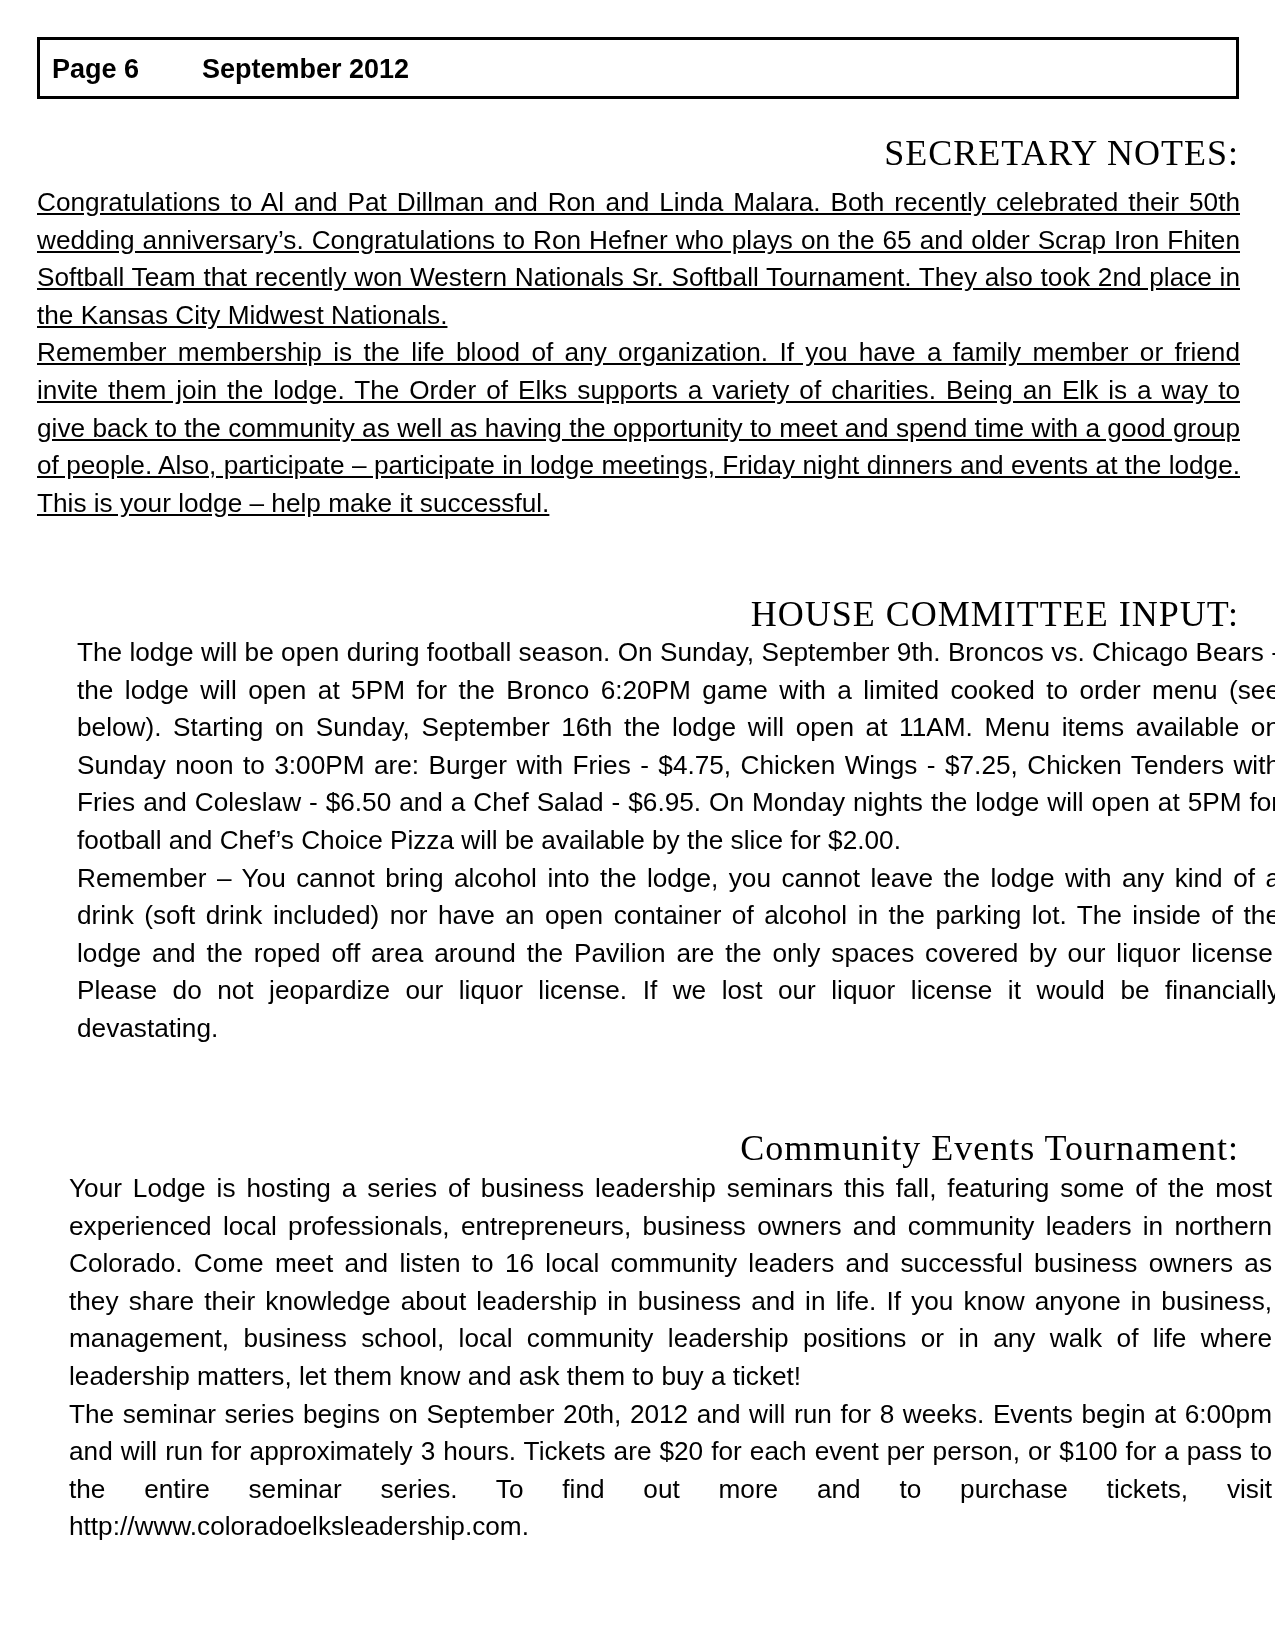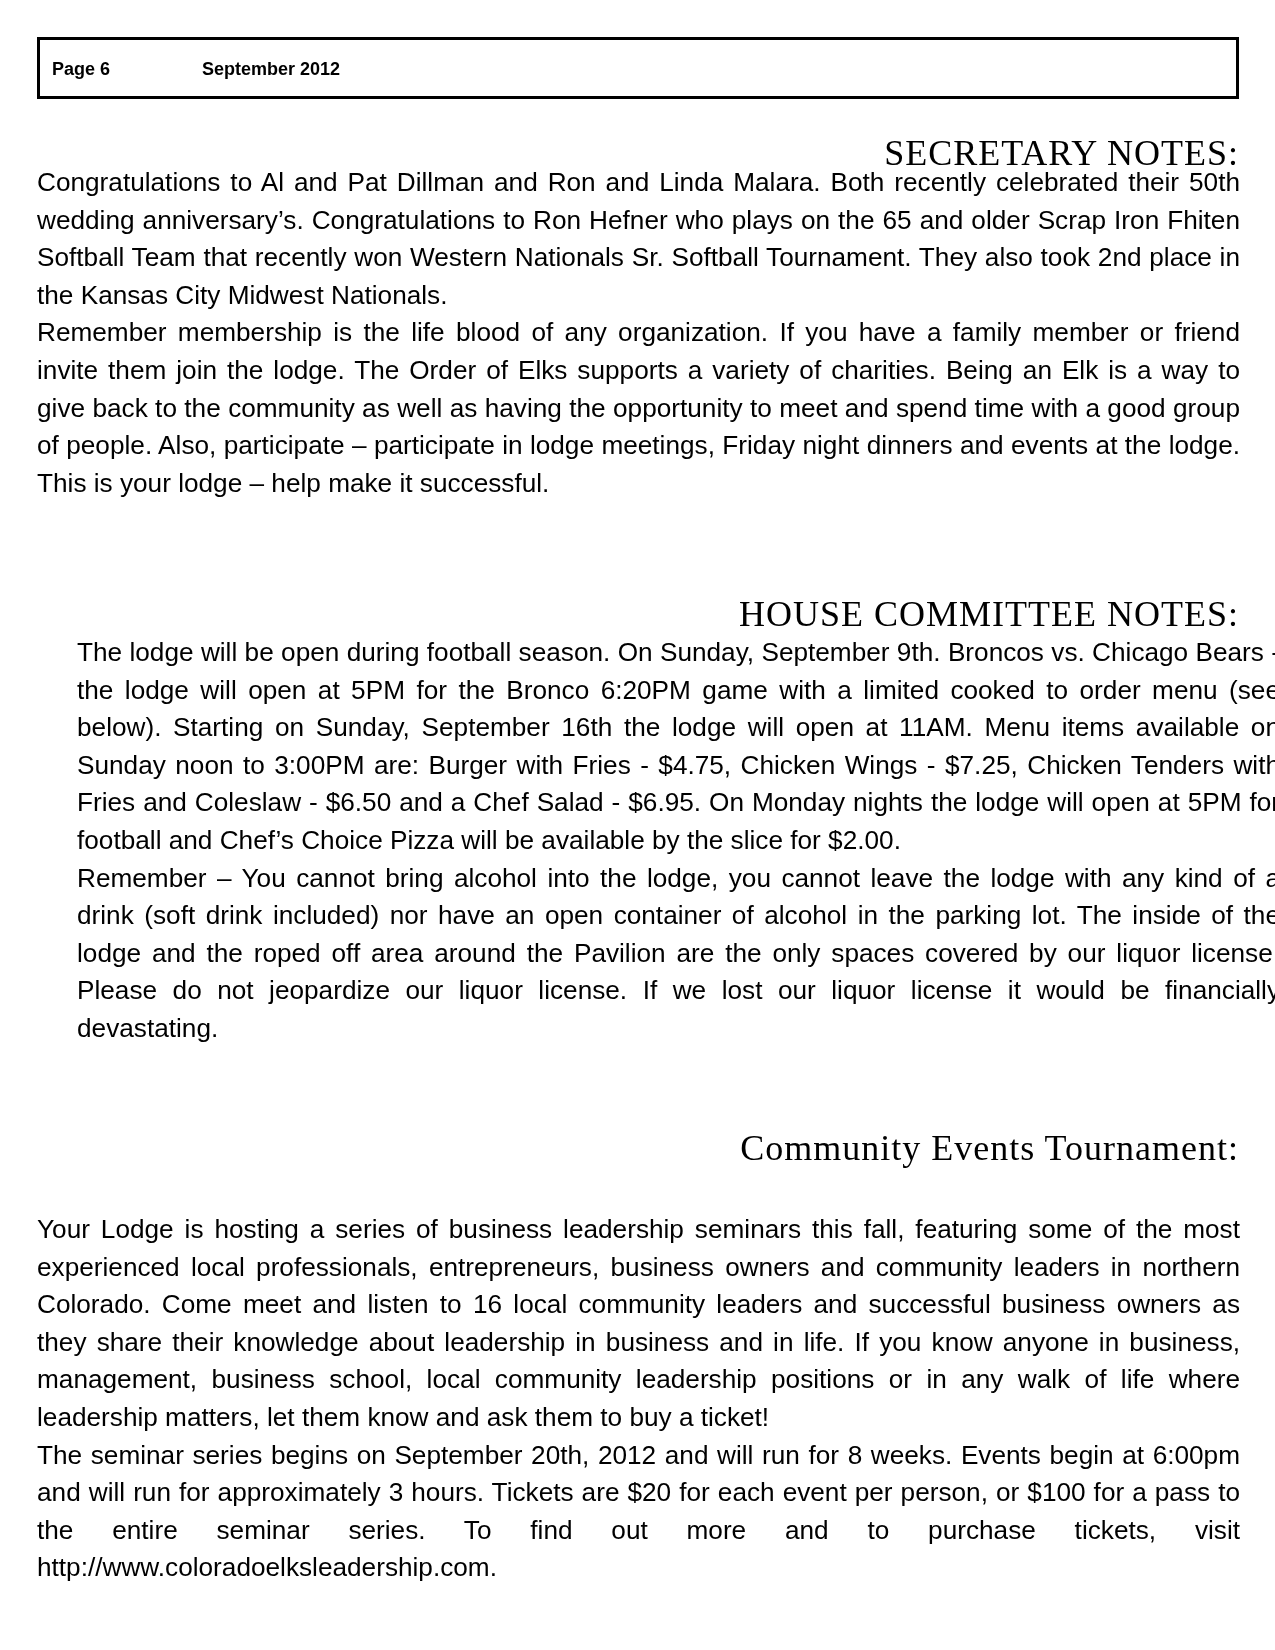--- a/index.html
+++ b/index.html
@@ -3,21 +3,21 @@
 <meta charset="utf-8">
 <style>
   html, body { margin: 0; padding: 0; background: #ffffff; }
   body { width: 1275px; height: 1650px; position: relative; overflow: hidden; color: #000; }
   .header-box {
     position: absolute; left: 37px; top: 37px; width: 1196px; height: 56px;
     border: 3px solid #000; box-sizing: content-box;
   }
   .header-text {
     position: absolute; left: 12px; top: 14px;
-    font-family: "Liberation Sans", sans-serif; font-weight: bold; font-size: 18px; line-height: 30px;
+    font-family: "Liberation Sans", sans-serif; font-weight: bold; font-size: 27px; line-height: 30px;
     white-space: pre;
   }
   .header-text .page { display: inline-block; width: 150px; }
   .section-title {
     position: absolute; left: 37px; width: 1202px; text-align: right;
     font-family: Liberation Serif, serif; font-size: 36px; line-height: 40px; letter-spacing: 1px;
   }
   .section-title.caps { font-variant: small-caps; text-transform: none; }
   .body-text {
     position: absolute; left: 37px; width: 1203px;
@@ -27,28 +27,28 @@
   .body-text p { margin: 0; }
 </style>
 </head>
 <body>
 
 <div class="header-box">
   <div class="header-text"><span class="page">Page 6</span><span>September 2012</span></div>
 </div>
 
 <div class="section-title caps" style="top:133px;">SECRETARY NOTES:</div>
-<div class="body-text" style="top:164px;">
+<div class="body-text" style="top:184px;text-decoration:underline;">
   <p>Congratulations to Al and Pat Dillman and Ron and Linda Malara.  Both recently celebrated their 50th wedding anniversary’s. Congratulations to Ron Hefner who plays on the 65 and older Scrap Iron Fhiten Softball Team that recently won Western Nationals Sr. Softball Tournament.  They also took 2nd place in the Kansas City Midwest Nationals.</p>
   <p>Remember membership is the life blood of any organization.  If you have a family member or friend invite them join the lodge.  The Order of Elks supports a variety of charities. Being an Elk is a way to give back to the community as well as having the opportunity to meet and spend time with a good group of people.  Also, participate – participate in lodge meetings, Friday night dinners and events at the lodge.  This is your lodge – help make it successful.</p>
 </div>
 
-<div class="section-title caps" style="top:594px;">HOUSE COMMITTEE NOTES:</div>
+<div class="section-title caps" style="top:594px;">HOUSE COMMITTEE INPUT:</div>
 <div class="body-text" style="top:634px;margin-left:40px;">
   <p>The lodge will be open during football season.  On Sunday, September 9th.   Broncos vs. Chicago Bears - the lodge will open at 5PM for the Bronco 6:20PM game with a limited cooked to order menu (see below).   Starting on Sunday, September 16th the lodge will open at 11AM.   Menu items available on Sunday noon to 3:00PM are:  Burger with Fries - $4.75, Chicken Wings - $7.25, Chicken Tenders with Fries and Coleslaw - $6.50 and a Chef Salad - $6.95.  On Monday nights the lodge will open at 5PM for football and Chef’s Choice Pizza will be available by the slice for $2.00.</p>
   <p>Remember – You cannot bring alcohol into the lodge, you cannot leave the lodge with any kind of a drink (soft drink included) nor have an open container of alcohol in the parking lot.  The inside of the lodge and the roped off area around the Pavilion are the only spaces covered by our liquor license.  Please do not jeopardize our liquor license.  If we lost our liquor license it would be financially devastating.</p>
 </div>
 
 <div class="section-title" style="top:1128px;">Community Events Tournament:</div>
-<div class="body-text" style="top:1211px;">
+<div class="body-text" style="top:1170px;margin-left:32px;">
   <p>Your Lodge is hosting a series of business leadership seminars this fall, featuring some of the most experienced local professionals, entrepreneurs, business owners and community leaders in northern Colorado.  Come meet and listen to 16 local community leaders and successful business owners as they share their knowledge about leadership in business and in life.  If you know anyone in business, management, business school, local community leadership positions or in any walk of life where leadership matters, let them know and ask them to buy a ticket!</p>
   <p>The seminar series begins on September 20th, 2012 and will run for 8 weeks.  Events begin at 6:00pm and will run for approximately 3 hours.  Tickets are $20 for each event per person, or $100 for a pass to the entire seminar series.  To find out more and to purchase tickets, visit http://www.coloradoelksleadership.com.</p>
 </div>
 
 </body></html>

